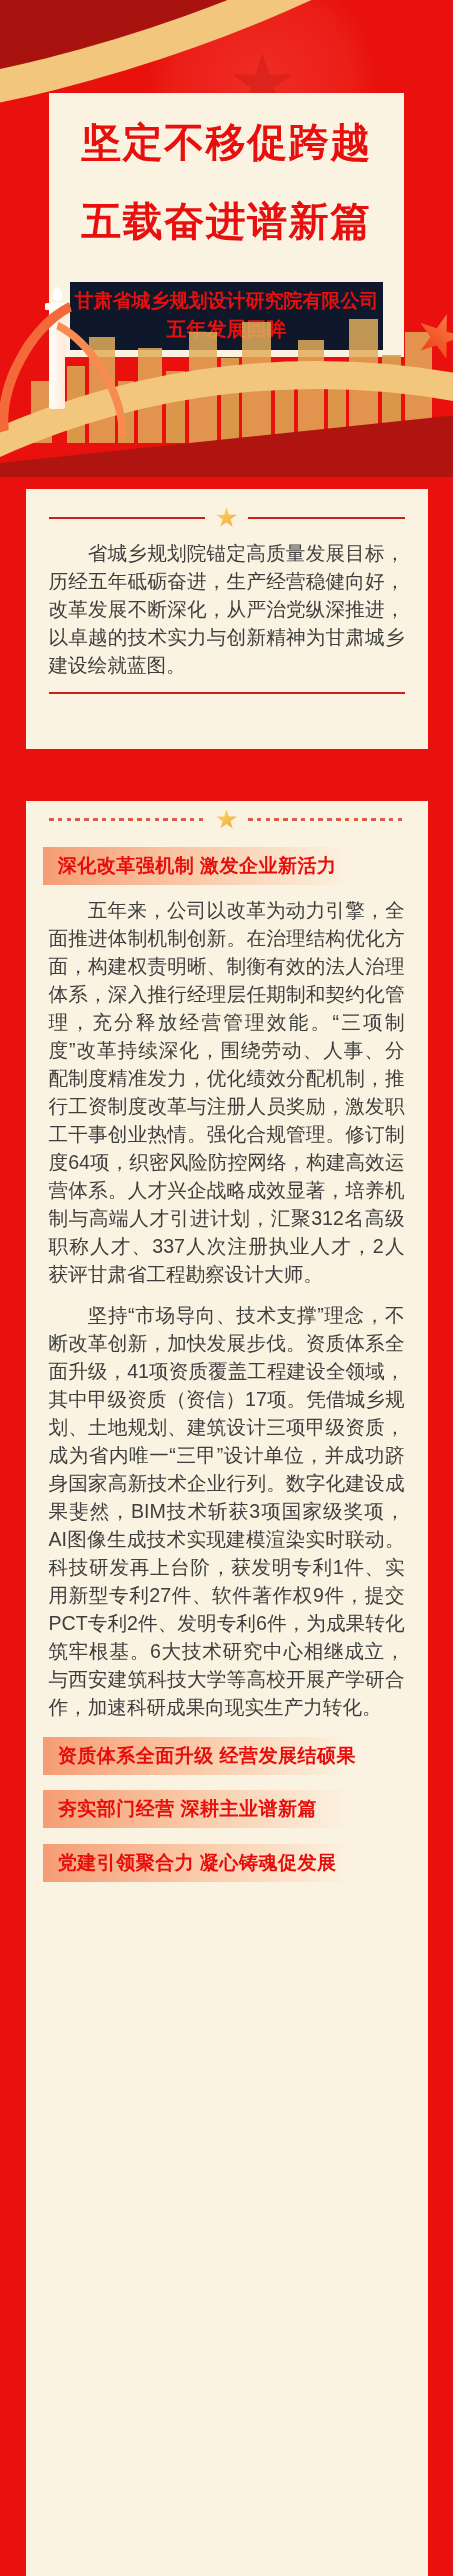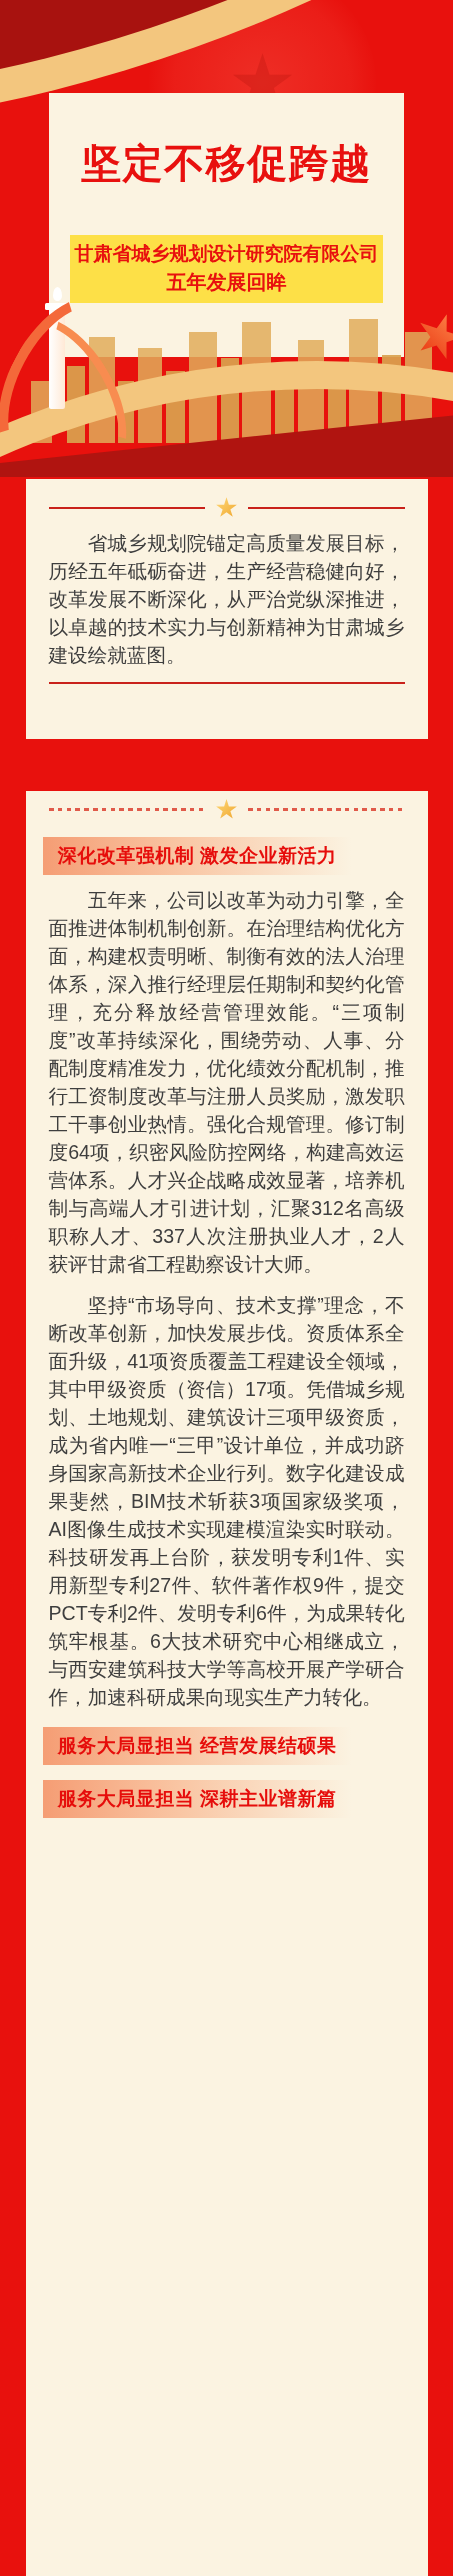--- a/index.html
+++ b/index.html
@@ -11,23 +11,23 @@
   .emblem{position:absolute;left:149px;top:-31px;width:227px;height:227px;border-radius:50%;
     background:radial-gradient(circle,rgba(255,120,100,.28),rgba(255,120,100,.12) 55%,rgba(255,120,100,0) 72%);
     z-index:1;display:flex;align-items:center;justify-content:center;}
   .emblem .st{font-size:77px;color:rgba(195,25,18,.40);line-height:1;}
   .arc-gold{position:absolute;left:-1805px;top:-2856px;width:2991px;height:2991px;border-radius:50%;
     background:#f3c67e;z-index:2;}
   .arc-dark{position:absolute;left:-1771px;top:-2822px;width:2924px;height:2924px;border-radius:50%;
     background:#a8120f;z-index:3;}
   .title-card{position:absolute;left:49px;top:93px;width:355px;height:264px;background:#fbf3e1;z-index:4;
     text-align:center;}
-  .t1{margin-top:43px;font-size:40px;font-weight:bold;color:#e8100e;letter-spacing:1.5px;}
+  .t1{margin-top:22px;font-size:40px;font-weight:bold;color:#e8100e;letter-spacing:1.5px;}
   .t2{margin-top:24px;font-size:40px;font-weight:bold;color:#e8100e;letter-spacing:1.5px;}
-  .gold-box{width:309px;margin:44px auto 0;background:#fde047;padding:6.2px 2.1px 7.2px;}
+  .gold-box{width:309px;margin:33px auto 0;background:#0f172a;padding:6.2px 2.1px 7.2px;}
   .gb1{font-size:19px;font-weight:bold;color:#e8100e;line-height:1.4;}
   .gb2{font-size:20px;font-weight:bold;color:#e8100e;line-height:1.4;}
   
   .sky{position:absolute;left:0;top:317px;width:453px;height:126px;z-index:5;}
   .b{position:absolute;bottom:0;background:rgba(217,162,78,.92);}
   .b:nth-child(odd){background:rgba(224,172,90,.85);}
   .sk1{left:67px;width:17.5px;height:77px;}  .sk2{left:89px;width:26px;height:106px;}
   .sk3{left:118px;width:15.5px;height:62px;}  .sk4{left:138px;width:24px;height:95px;}
   .sk5{left:166px;width:18.5px;height:72px;}  .sk6{left:189px;width:28px;height:111px;}
   .sk7{left:221px;width:17.5px;height:85px;}  .sk8{left:242px;width:29px;height:121px;}
@@ -46,21 +46,21 @@
     background:linear-gradient(90deg,#ffffff,#ffe9d6);border-radius:2.1px;}
   .monu-cap{position:absolute;left:45px;top:303px;width:24px;height:7.2px;background:#fff;border-radius:1.5px;z-index:9;}
   .monu-flame{position:absolute;left:53px;top:287px;width:9.3px;height:14.4px;background:#fff;z-index:9;
     border-radius:50% 50% 50% 50%/62% 62% 38% 38%;}
   .ribbon1{position:absolute;left:9.3px;top:289px;width:93px;height:170px;border:10.3px solid transparent;
     border-left-color:#f4693a;border-radius:50%;transform:rotate(28deg);z-index:10;}
   .ribbon2{position:absolute;left:20.6px;top:309px;width:77px;height:155px;border:8.2px solid transparent;
     border-right-color:#f88c50;border-radius:50%;transform:rotate(-30deg);z-index:10;}
 
   
-  .card{width:402px;margin:2px auto;background:#fbf3e1;box-sizing:border-box;overflow:hidden;}
+  .card{width:402px;margin:12px auto;background:#fbf3e1;box-sizing:border-box;overflow:hidden;}
   .card1{height:260px;padding:17.5px 23px 0;}
   .card2{height:2233px;margin-top:52px;padding:7.2px 23px 0;}
   .divider{display:flex;align-items:center;height:23px;}
   .dline{flex:1;height:1.5px;background:#c9211a;}
   .ddash{flex:1;height:2.6px;background:repeating-linear-gradient(90deg,#e05a4a 0 4.6px,rgba(0,0,0,0) 4.6px 8.8px);}
   .dstar{width:21.6px;height:21.6px;margin:0 10.3px;flex:0 0 auto;
     clip-path:polygon(50% 0,61% 35%,98% 35%,68% 57%,79% 91%,50% 70%,21% 91%,32% 57%,2% 35%,39% 35%);
     background:linear-gradient(135deg,#ffd978,#efa52c);}
   .body-p{font-size:19.6px;line-height:28px;color:#3e3e3e;text-align:justify;text-indent:2em;margin:9.3px 0 13.4px;}
   .rule{height:1.5px;background:#c9211a;margin-top:10.3px;}
@@ -75,20 +75,21 @@
 
   <div class="hdr">
     <div class="emblem">
         <span class="st">★</span>
       </div>
     <div class="arc-gold"></div>
     <div class="arc-dark"></div>
 
     <div class="title-card">
       <div class="t1">坚定不移促跨越</div>
+      <div class="t2">五载奋进谱新篇</div>
       <div class="gold-box">
         <div class="gb1">甘肃省城乡规划设计研究院有限公司</div>
         <div class="gb2">五年发展回眸</div>
       </div>
     </div>
 
     <div class="sky">
       <div class="b sk15"></div>
         <div class="b sk1"></div>
         <div class="b sk2"></div>
@@ -133,24 +134,27 @@
     </div>
 
     <div class="banner">
       <span>深化改革强机制 激发企业新活力</span>
     </div>
     <p class="body-p">五年来，公司以改革为动力引擎，全面推进体制机制创新。在治理结构优化方面，构建权责明晰、制衡有效的法人治理体系，深入推行经理层任期制和契约化管理，充分释放经营管理效能。“三项制度”改革持续深化，围绕劳动、人事、分配制度精准发力，优化绩效分配机制，推行工资制度改革与注册人员奖励，激发职工干事创业热情。强化合规管理。修订制度64项，织密风险防控网络，构建高效运营体系。人才兴企战略成效显著，培养机制与高端人才引进计划，汇聚312名高级职称人才、337人次注册执业人才，2人获评甘肃省工程勘察设计大师。</p>
 
     <p class="body-p">坚持“市场导向、技术支撑”理念，不断改革创新，加快发展步伐。资质体系全面升级，41项资质覆盖工程建设全领域，其中甲级资质（资信）17项。凭借城乡规划、土地规划、建筑设计三项甲级资质，成为省内唯一“三甲”设计单位，并成功跻身国家高新技术企业行列。数字化建设成果斐然，BIM技术斩获3项国家级奖项，AI图像生成技术实现建模渲染实时联动。科技研发再上台阶，获发明专利1件、实用新型专利27件、软件著作权9件，提交PCT专利2件、发明专利6件，为成果转化筑牢根基。6大技术研究中心相继成立，与西安建筑科技大学等高校开展产学研合作，加速科研成果向现实生产力转化。</p>
 
     <div class="banner">
-      <span>服务大局显担当 经营发展结硕果</span>
+      <span>资质体系全面升级 经营发展结硕果</span>
     </div>
 
     <div class="banner">
-      <span>服务大局显担当 深耕主业谱新篇</span>
+      <span>夯实部门经营 深耕主业谱新篇</span>
     </div>
 
+    <div class="banner">
+      <span>党建引领聚合力 凝心铸魂促发展</span>
+    </div>
 
   </div>
 
 </div>
 
 
 </body></html>

